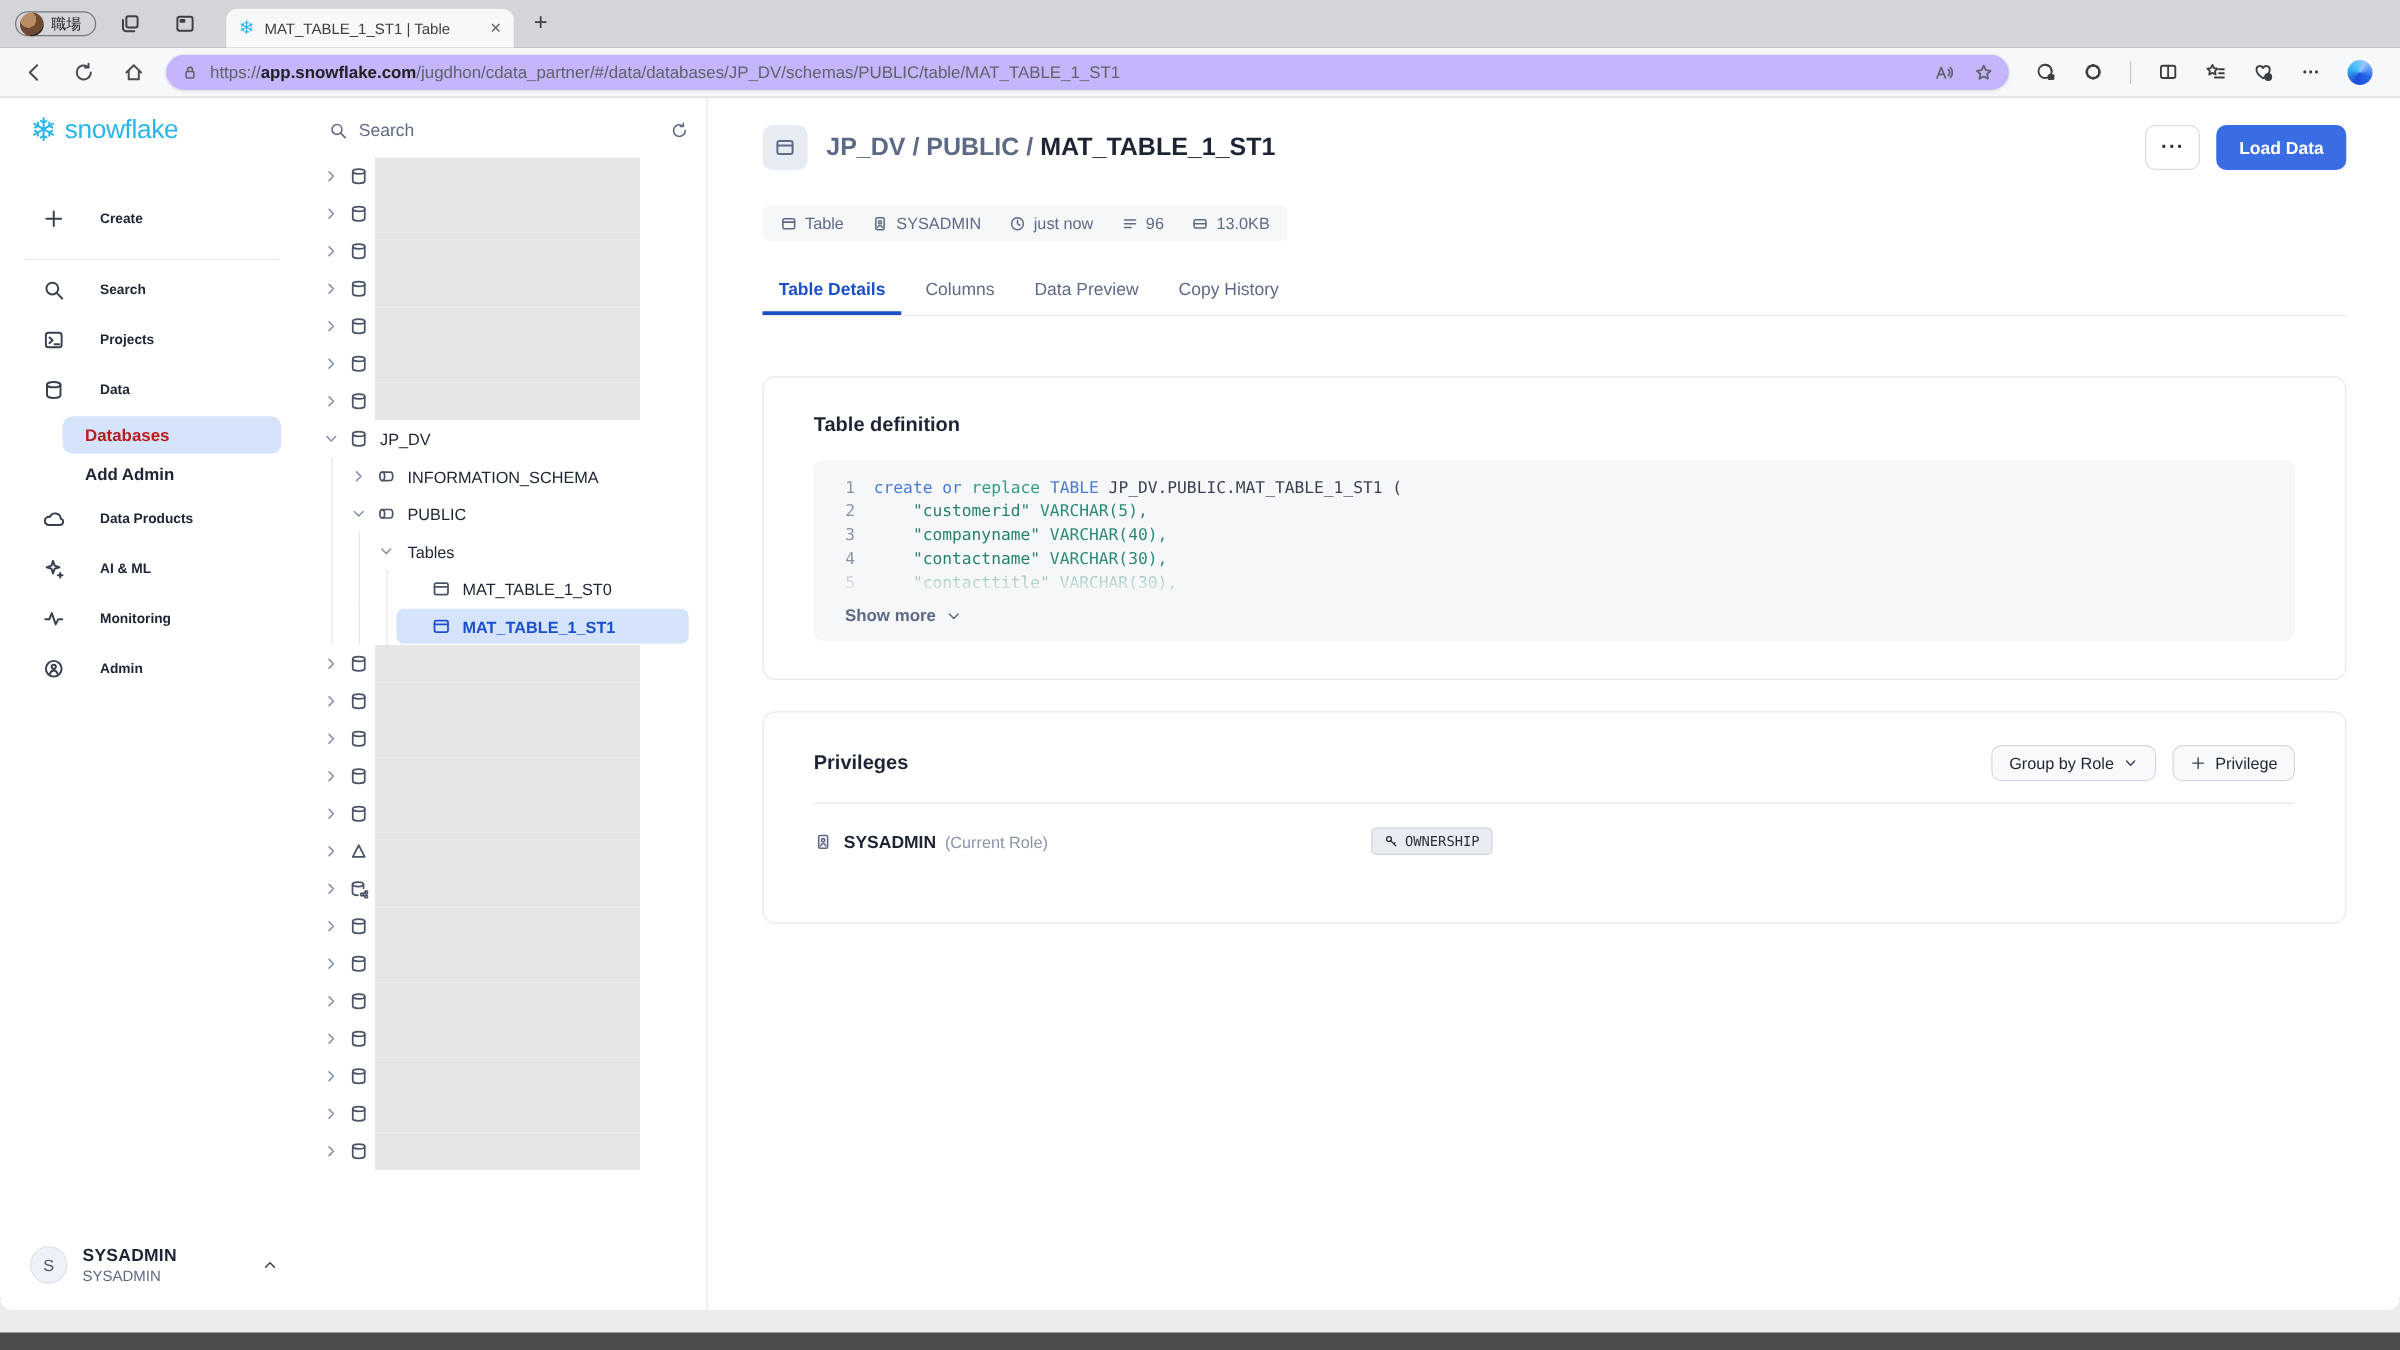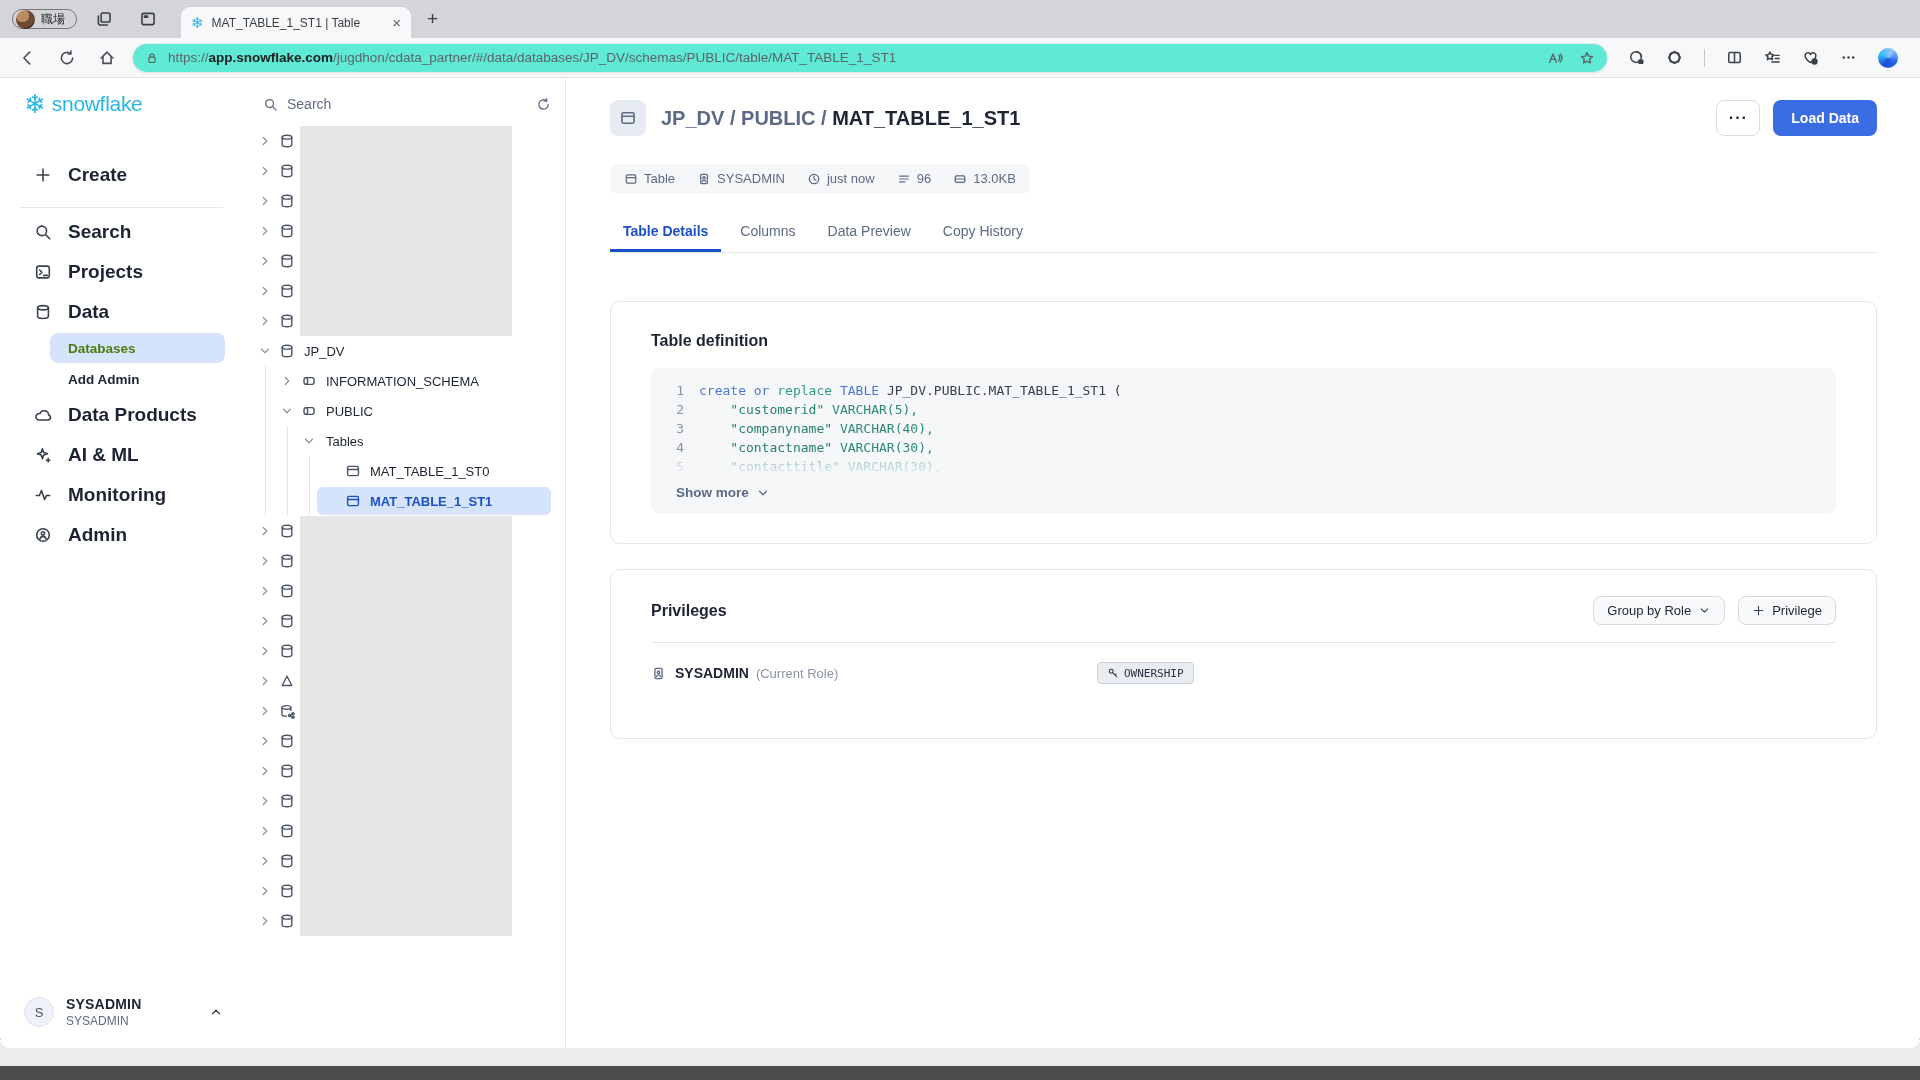--- a/index.html
+++ b/index.html
@@ -24,21 +24,21 @@
          align-self:flex-end; display:flex; align-items:center; gap:8px; padding:0 10px; }
   .tab-favicon { color:#29b5e8; font-size:15px; line-height:1; }
   .tab-title { flex:1; font-size:12px; color:#3c4043; white-space:nowrap; overflow:hidden; text-overflow:ellipsis; }
   .tab-close { font-size:15px; color:#5f6368; line-height:1; cursor:default; }
   .newtab { font-size:19px; color:#3c4043; margin-left:16px; }
 
   #toolbar { position:absolute; top:38px; left:0; width:1920px; height:40px; background:#f7f8fa;
              border-bottom:1px solid #dfe1e5; display:flex; align-items:center; padding:0 12px; }
   .nav-ic { width:30px; height:30px; display:flex; align-items:center; justify-content:center;
             color:#4a4d52; font-size:18px; margin-right:10px; }
-  #urlbar { flex:1; height:30px; background:#5eead4; border-radius:15px; border:1px solid #e6e8eb;
+  #urlbar { flex:1; height:30px; background:#c4b5fd; border-radius:15px; border:1px solid #e6e8eb;
             box-shadow:0 1px 2px rgba(0,0,0,.05); display:flex; align-items:center; padding:0 12px;
             margin-right:6px; min-width:0; }
   #urlbar .lock { color:#5f6368; font-size:14px; margin-right:9px; }
   .url-text { font-size:13.5px; color:#5f6368; white-space:nowrap; overflow:hidden; flex:1; }
   .url-text b { color:#202124; font-weight:700; }
   .urlbar-icons { display:flex; gap:16px; color:#5f6368; font-size:16px; margin-left:12px; }
   #ext-icons { display:flex; align-items:center; gap:21px; color:#3c4043; font-size:17px; margin:0 10px 0 14px; }
   .ext-divider { width:1px; height:18px; background:#c6c8cc; }
   .copilot-circle { width:20px; height:20px; border-radius:50%;
       background:conic-gradient(from 210deg,#1d4ed8,#38bdf8,#93c5fd,#2563eb,#1d4ed8); }
@@ -46,28 +46,28 @@
   
   #window-footer { position:absolute; top:1040px; left:0; width:1920px; height:26px; background:#ececec; }
   #page { position:absolute; top:78px; left:0; width:1920px; height:970px; background:#fff;
           border-radius:0 0 10px 10px; display:flex; overflow:hidden; }
 
   
   #sidebar { width:243px; flex:none; position:relative; padding:0 18px; }
   .logo-row { margin:13px 0 0 6px; display:flex; align-items:center; gap:6px; }
   .logo-mark { color:#29b5e8; font-size:26px; line-height:1; }
   .logo-word { color:#29b5e8; font-size:21px; font-weight:500; letter-spacing:-0.3px; }
-  .nav-row { height:40px; display:flex; align-items:center; gap:16px; padding-left:16px;
-             font-size:19px; font-weight:600; color:#1d2433; border-radius:8px; cursor:default; }
+  .nav-row { height:40px; display:flex; align-items:center; gap:28px; padding-left:16px;
+             font-size:11px; font-weight:600; color:#1d2433; border-radius:8px; cursor:default; }
   .nav-row .icw { font-size:18px; color:#39414f; }
   #create-row { margin-top:38px; }
   .side-divider { height:1px; background:#e5e8ec; margin:12px 2px 4px; }
   .sub-row { height:30px; margin:1px 0 1px 32px; display:flex; align-items:center; padding-left:18px;
              font-size:13.5px; font-weight:600; color:#1d2433; border-radius:8px; }
-  .sub-row.active { background:#d6e4fb; color:#4d7c0f; }
+  .sub-row.active { background:#d6e4fb; color:#b91c1c; }
   #side-footer { position:absolute; left:24px; right:20px; bottom:20px; display:flex; align-items:center; }
   .avatar { width:30px; height:30px; border-radius:50%; background:#eef2f8; border:1px solid #dde3ec;
             color:#4a5568; font-size:13px; display:flex; align-items:center; justify-content:center; }
   .foot-text { margin-left:12px; flex:1; }
   .foot-account { font-size:14px; font-weight:700; color:#1d2433; letter-spacing:0.2px; }
   .foot-role { font-size:12px; color:#5d6a85; margin-top:2px; }
   .foot-chevron { color:#39414f; font-size:14px; }
 
   
   #tree-panel { width:323px; flex:none; border-right:1px solid #e5e8ec; position:relative; }

